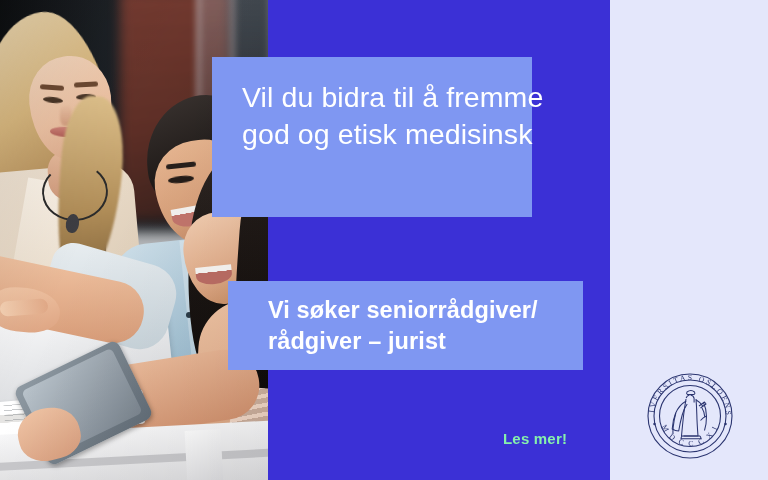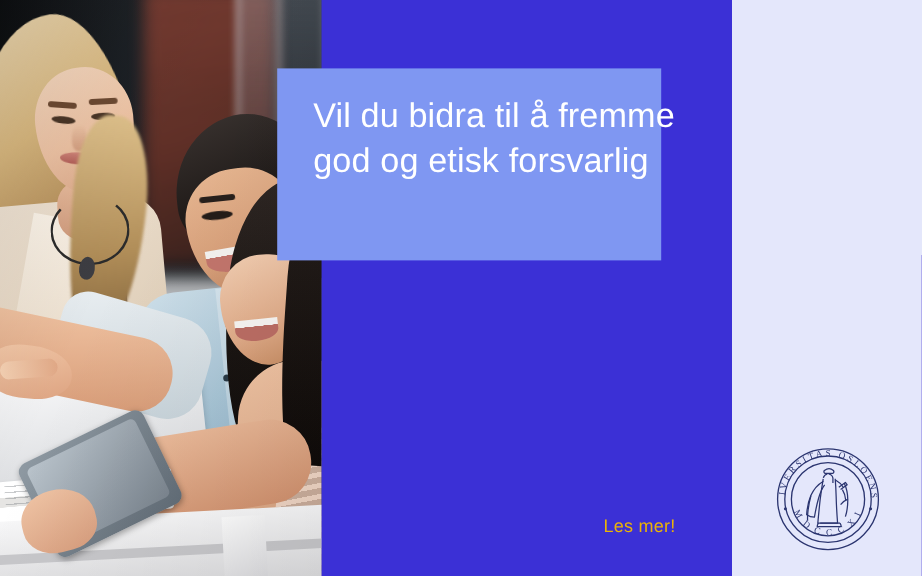--- a/index.html
+++ b/index.html
@@ -325,21 +325,21 @@
     background: #3b30d6;
   }
 
   
   .textbox {
     position: absolute;
     background: #7f97f2;
     box-sizing: border-box;
   }
   .box-question {
-    left: 231px;
+    left: 212px;
     top: 57px;
     width: 320px;
     height: 160px;
     padding: 22px 28px 0 30px;
   }
   .box-question .line {
     color: #ffffff;
     font-size: 28.5px;
     line-height: 37px;
     font-weight: 400;
@@ -360,23 +360,23 @@
     font-weight: bold;
     letter-spacing: .1px;
     white-space: nowrap;
   }
 
   
   .cta {
     position: absolute;
     left: 503px;
     top: 430px;
-    color: #eab308;
+    color: #86efac;
     font-size: 15px;
-    font-weight: normal;
+    font-weight: bold;
     letter-spacing: .2px;
     cursor: pointer;
   }
 
   
   .right-panel {
     position: absolute;
     left: 610px;
     top: 0;
     width: 158px;
@@ -474,23 +474,27 @@
     <div class="ph-layer tablet-in"></div>
     <div class="ph-layer w1-hand"></div>
 
     <div class="ph-layer ph-shade"></div>
   </div>
 
   <div class="blue-panel"></div>
 
   <div class="textbox box-question">
     <div class="line">Vil du bidra til å fremme</div>
-    <div class="line">god og etisk forsvarlig</div>
+    <div class="line">god og etisk medisinsk</div>
   </div>
 
+  <div class="textbox box-job">
+    <div class="line">Vi søker seniorrådgiver/</div>
+    <div class="line">rådgiver – jurist</div>
+  </div>
 
   <div class="cta">Les mer!</div>
 
   <div class="right-panel"></div>
 
 
   <div class="uio-seal">
     <svg width="100" height="100" viewBox="0 0 100 100" xmlns="http://www.w3.org/2000/svg">
       <defs>
         <path id="arcTop" d="M 14,50 A 36,36 0 0 1 86,50" fill="none"></path>

